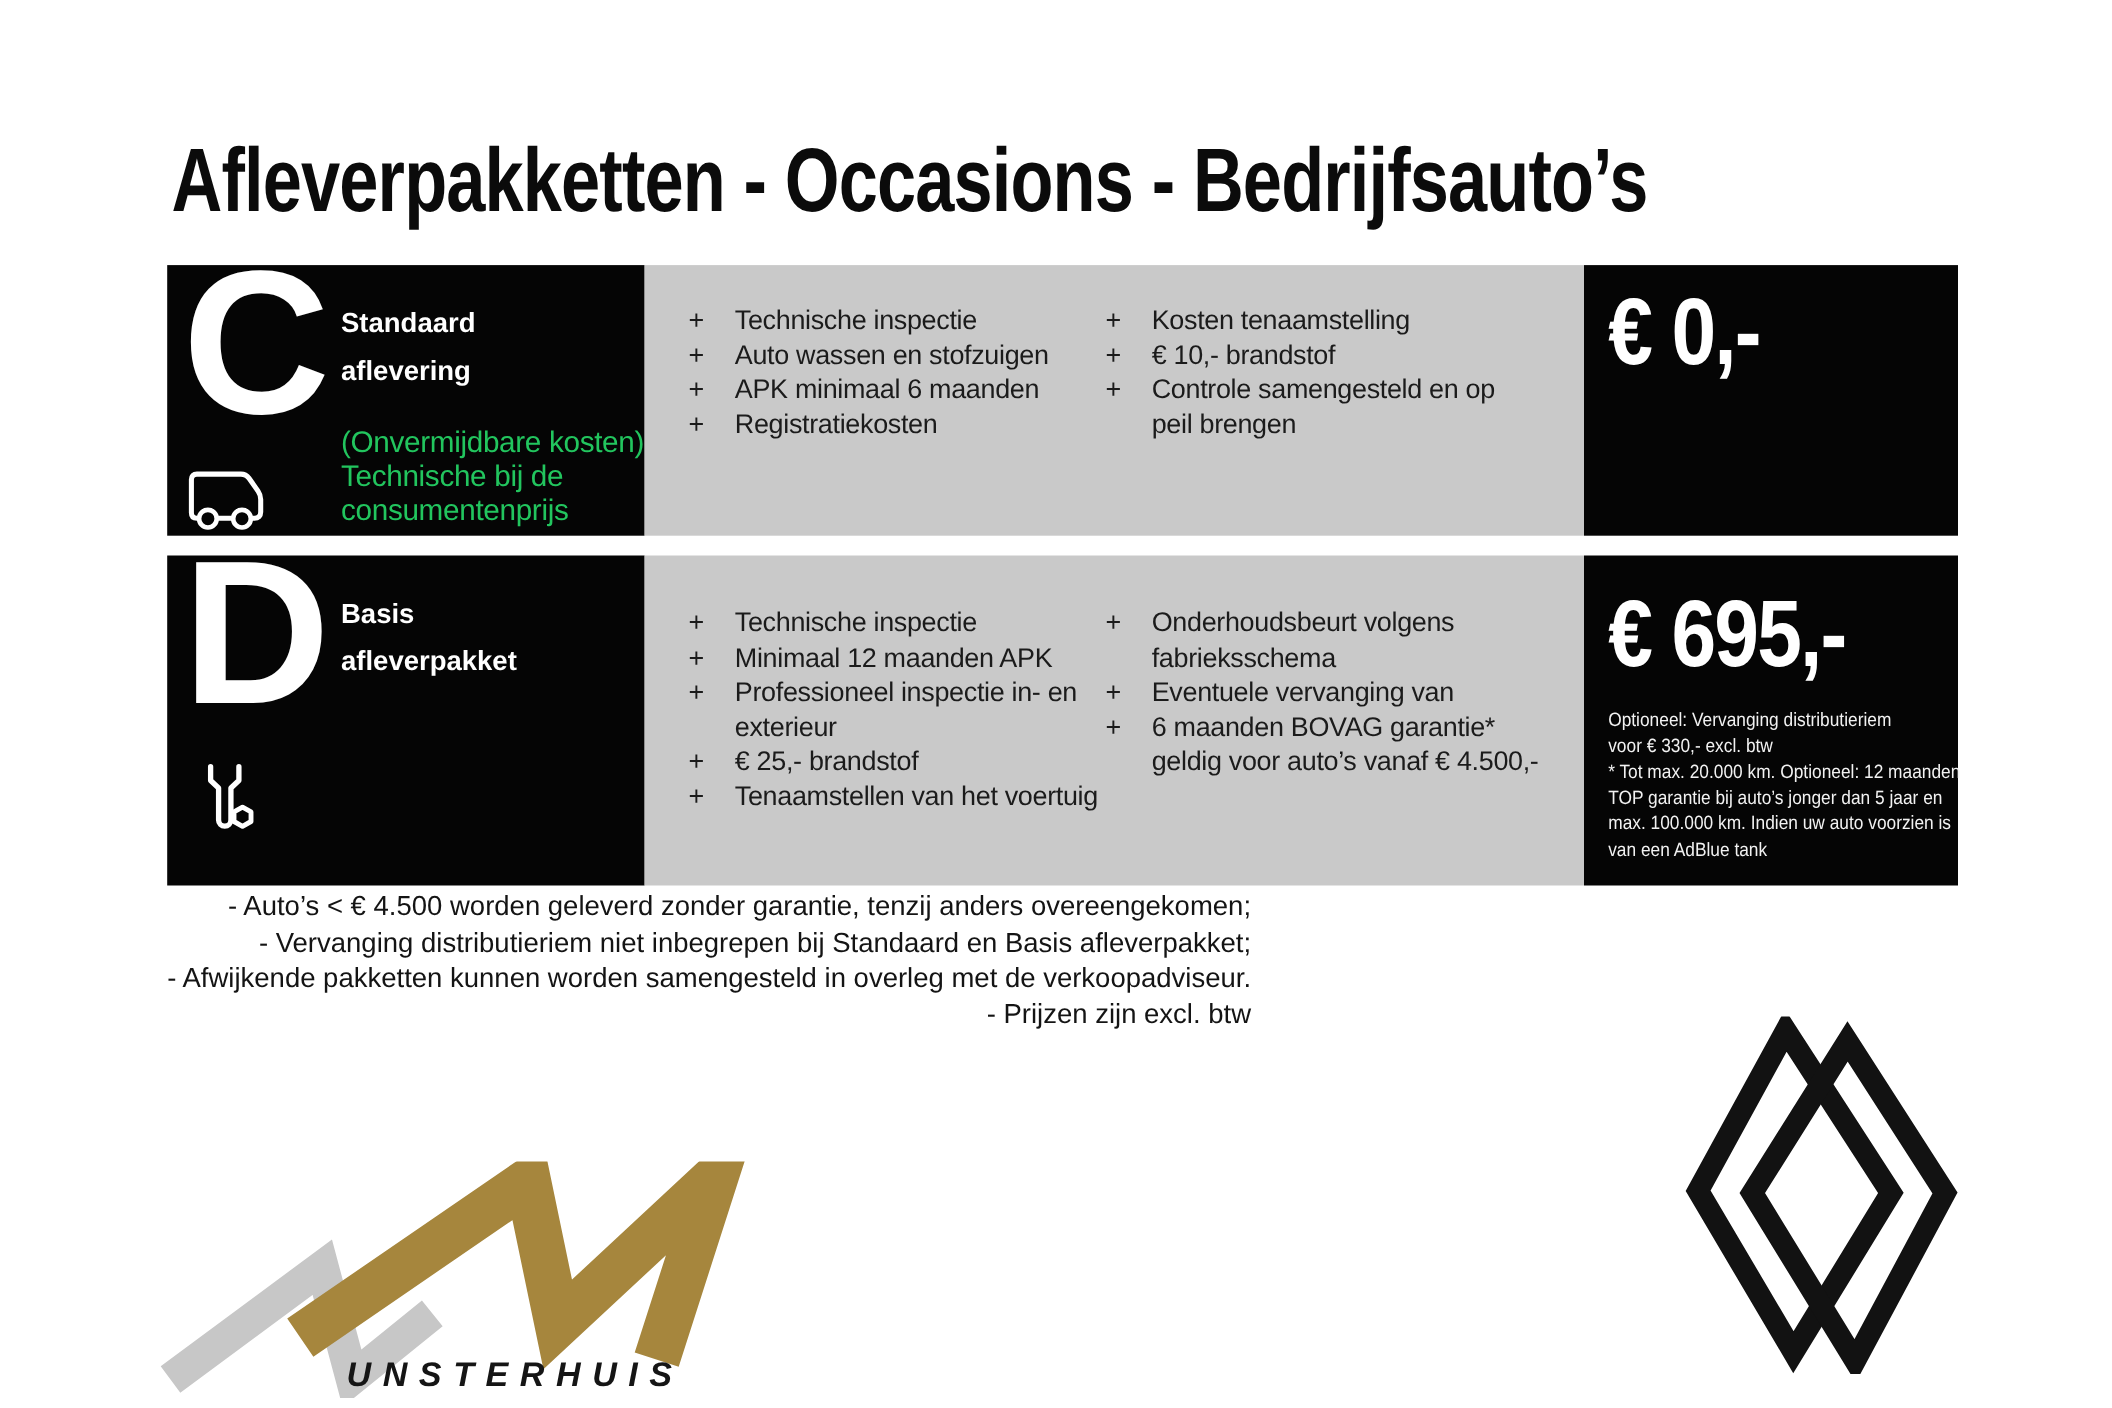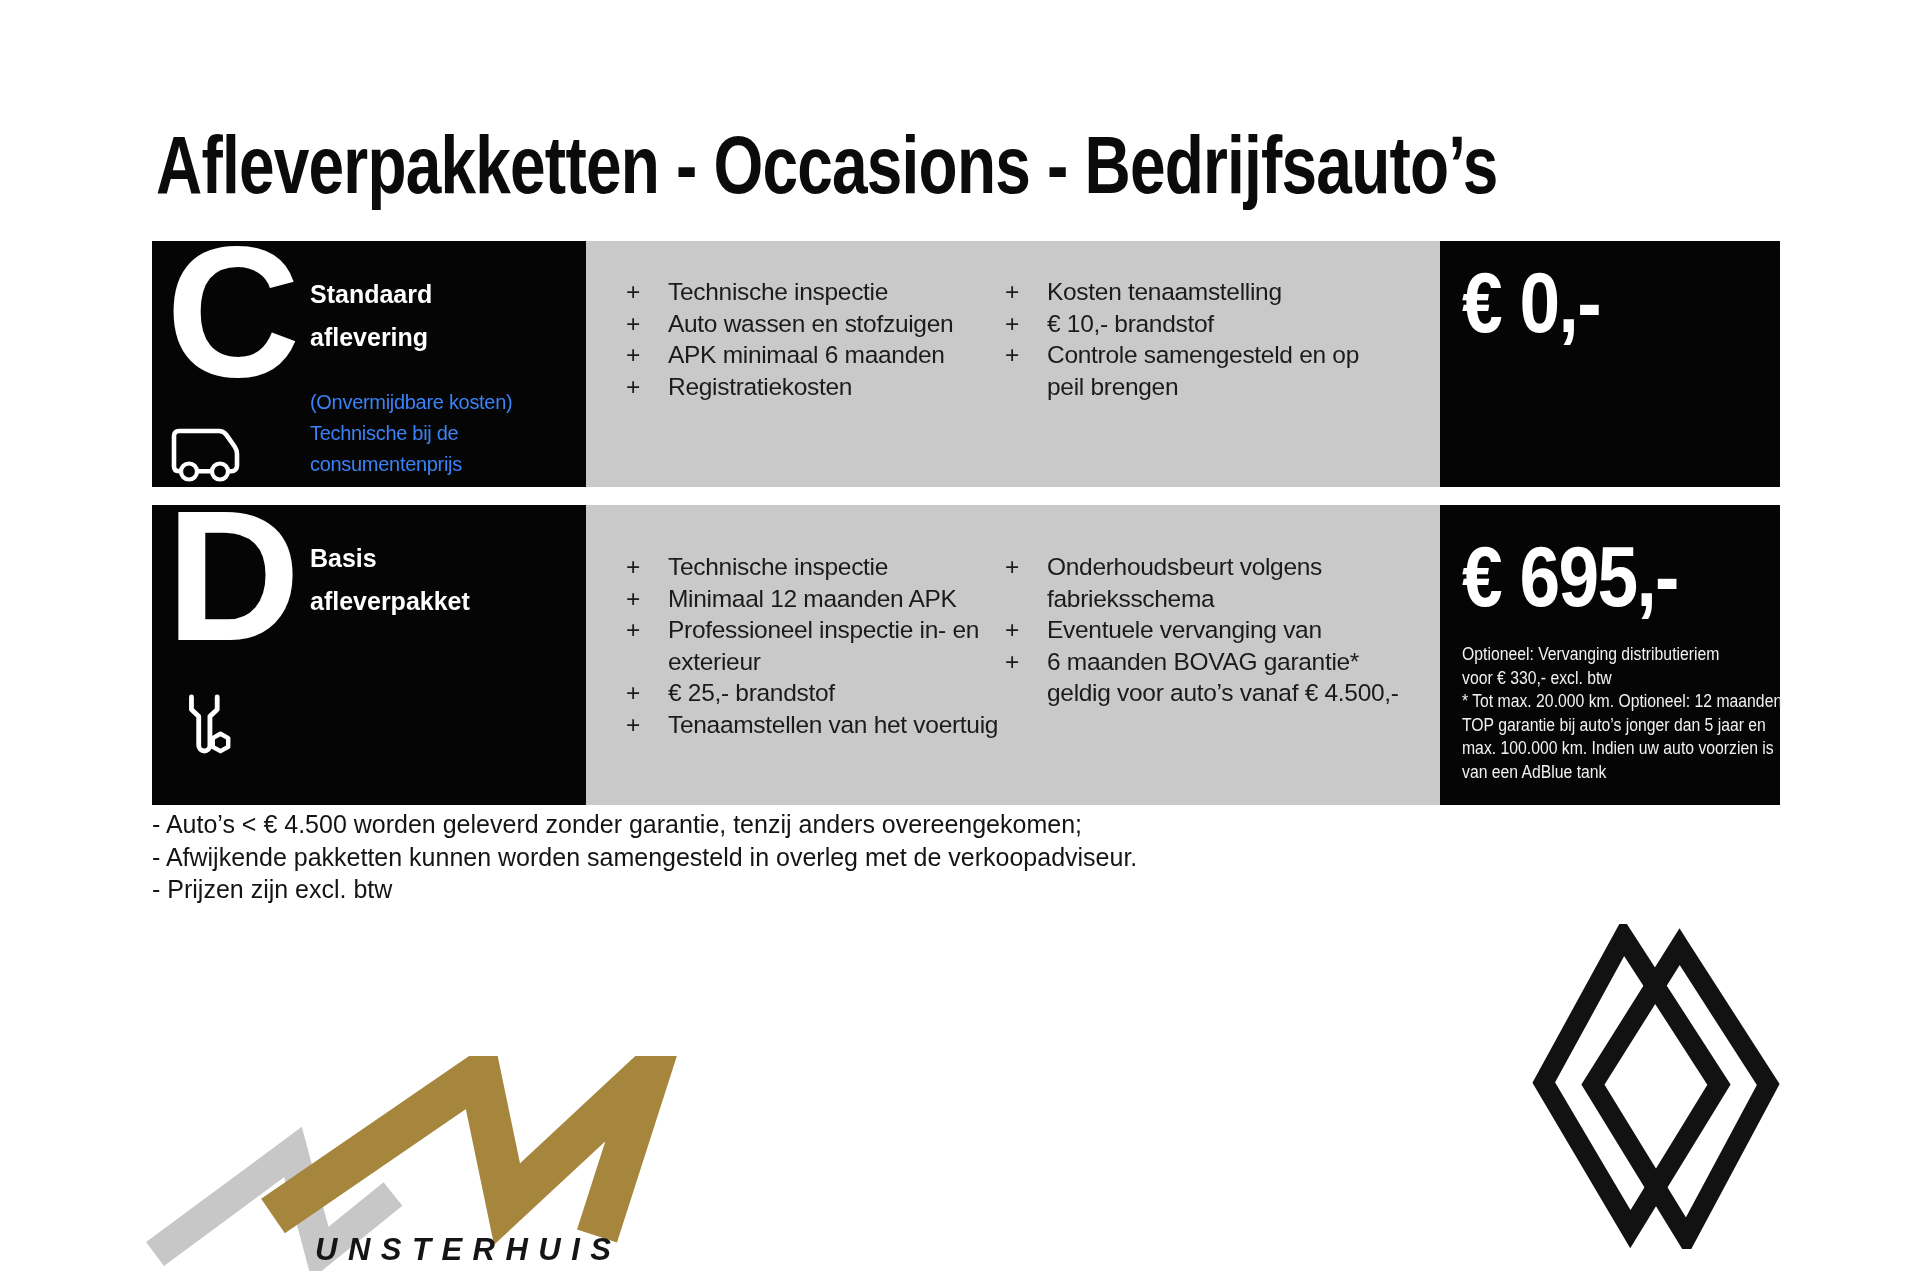--- a/index.html
+++ b/index.html
@@ -19,21 +19,21 @@
   .row.d{height:300px;}
   .panel{position:absolute;top:0;height:100%;}
   .panel.left{left:0;width:434px;background:#050505;color:#fff;}
   .panel.mid{left:434px;width:854px;background:#c9c9c9;color:#1b1b1b;}
   .panel.price{left:1288px;width:340px;background:#050505;color:#fff;}
   .big-letter{
     position:absolute;left:14px;top:-22px;
     font-size:186px;font-weight:700;line-height:1;color:#fff;
   }
   .pkg-name{position:absolute;left:158px;top:32px;font-size:25px;font-weight:700;line-height:43px;white-space:nowrap;}
-  .pkg-desc{position:absolute;left:158px;font-size:20px;line-height:31px;color:#3b82f6;white-space:nowrap;letter-spacing:-0.3px;}
+  .pkg-desc{position:absolute;left:158px;font-size:27px;line-height:31px;color:#22c55e;white-space:nowrap;letter-spacing:-0.3px;}
   .row.c .pkg-desc{top:146px;}
   .row.d .pkg-desc{top:140px;}
   .icon-van{position:absolute;left:18px;top:184px;}
   .icon-wrench{position:absolute;left:24px;top:188px;}
   .mid-col{position:absolute;font-size:24.5px;line-height:31.5px;letter-spacing:-0.3px;}
   .row.c .mid-col{top:35px;}
   .row.d .mid-col{top:46px;}
   .mid-col.col1{left:40px;}
   .mid-col.col2{left:419px;}
   .li{display:flex;white-space:nowrap;}
@@ -44,21 +44,21 @@
   }
   .row.c .price-big{top:12px;}
   .row.d .price-big{top:22px;}
   .price-notes{
     position:absolute;left:22px;top:138px;width:330px;
     font-size:17.5px;line-height:23.5px;color:#f2f2f2;
     transform:scaleX(0.9);transform-origin:left top;
   }
   .price-notes .pnote{white-space:nowrap;}
   .footnotes{position:absolute;left:152px;top:808px;font-size:25px;line-height:32.5px;color:#141414;}
-  .fnote{white-space:nowrap;}
+  .fnote{white-space:nowrap;text-align:right;}
   .logo-munsterhuis{position:absolute;left:145px;top:1056px;}
   .logo-renault{position:absolute;left:1528px;top:924px;}
 </style>
 </head>
 <body>
 
 <div class="page">
 
   <h1 class="title">Afleverpakketten - Occasions - Bedrijfsauto’s</h1>
 
@@ -200,20 +200,21 @@
             <div class="pnote">max. 100.000 km. Indien uw auto voorzien is</div>
             <div class="pnote">van een AdBlue tank</div>
           </div>
       </div>
     </section>
 
   </div>
 
   <div class="footnotes">
       <div class="fnote">- Auto’s &lt; € 4.500 worden geleverd zonder garantie, tenzij anders overeengekomen;</div>
+      <div class="fnote">- Vervanging distributieriem niet inbegrepen bij Standaard en Basis afleverpakket;</div>
       <div class="fnote">- Afwijkende pakketten kunnen worden samengesteld in overleg met de verkoopadviseur.</div>
       <div class="fnote">- Prijzen zijn excl. btw</div>
     </div>
 
   <svg class="logo-munsterhuis" width="545" height="215" viewBox="0 0 545 215">
     <polyline points="10,198 148,96 175,197 248,138" fill="none" stroke="#c7c7c7" stroke-width="30"></polyline>
     <polyline points="128,160 335,18 362,148 505,15 452,180" fill="none" stroke="#a6863d" stroke-width="42"></polyline>
     <text x="170" y="204" font-size="31" font-weight="bold" font-style="italic" letter-spacing="10.5" fill="#151515">UNSTERHUIS</text>
   </svg>
 

